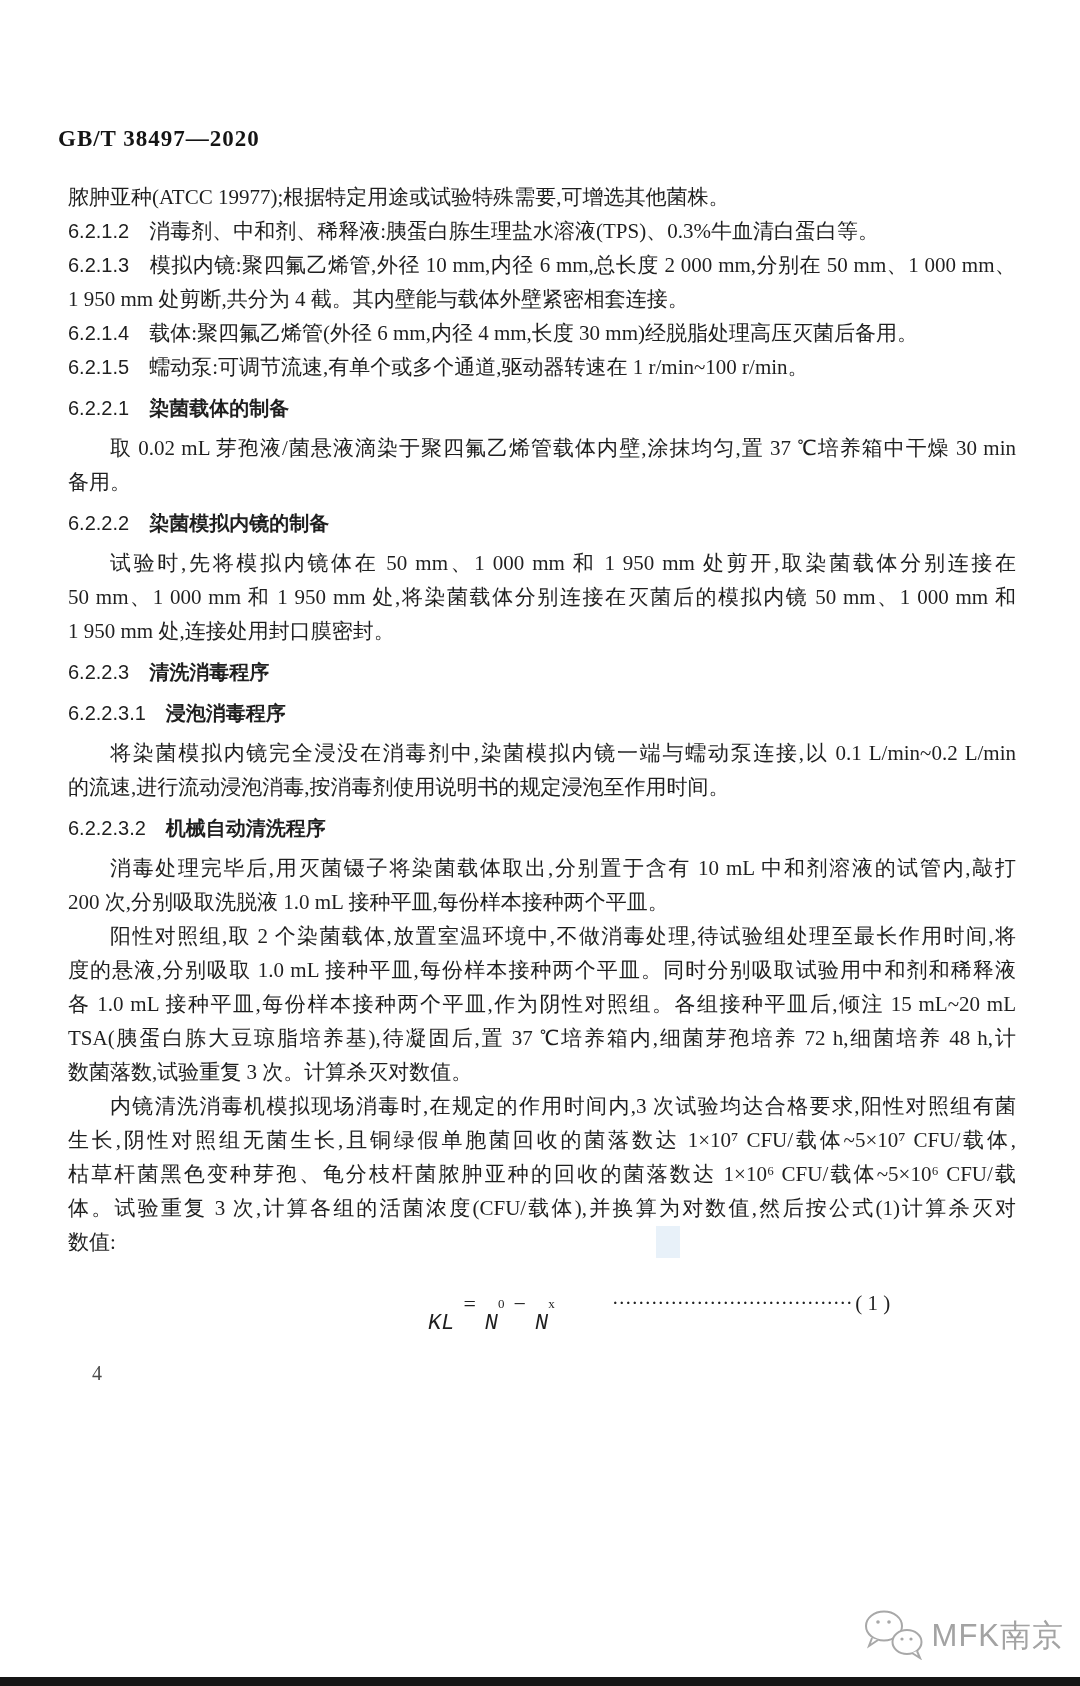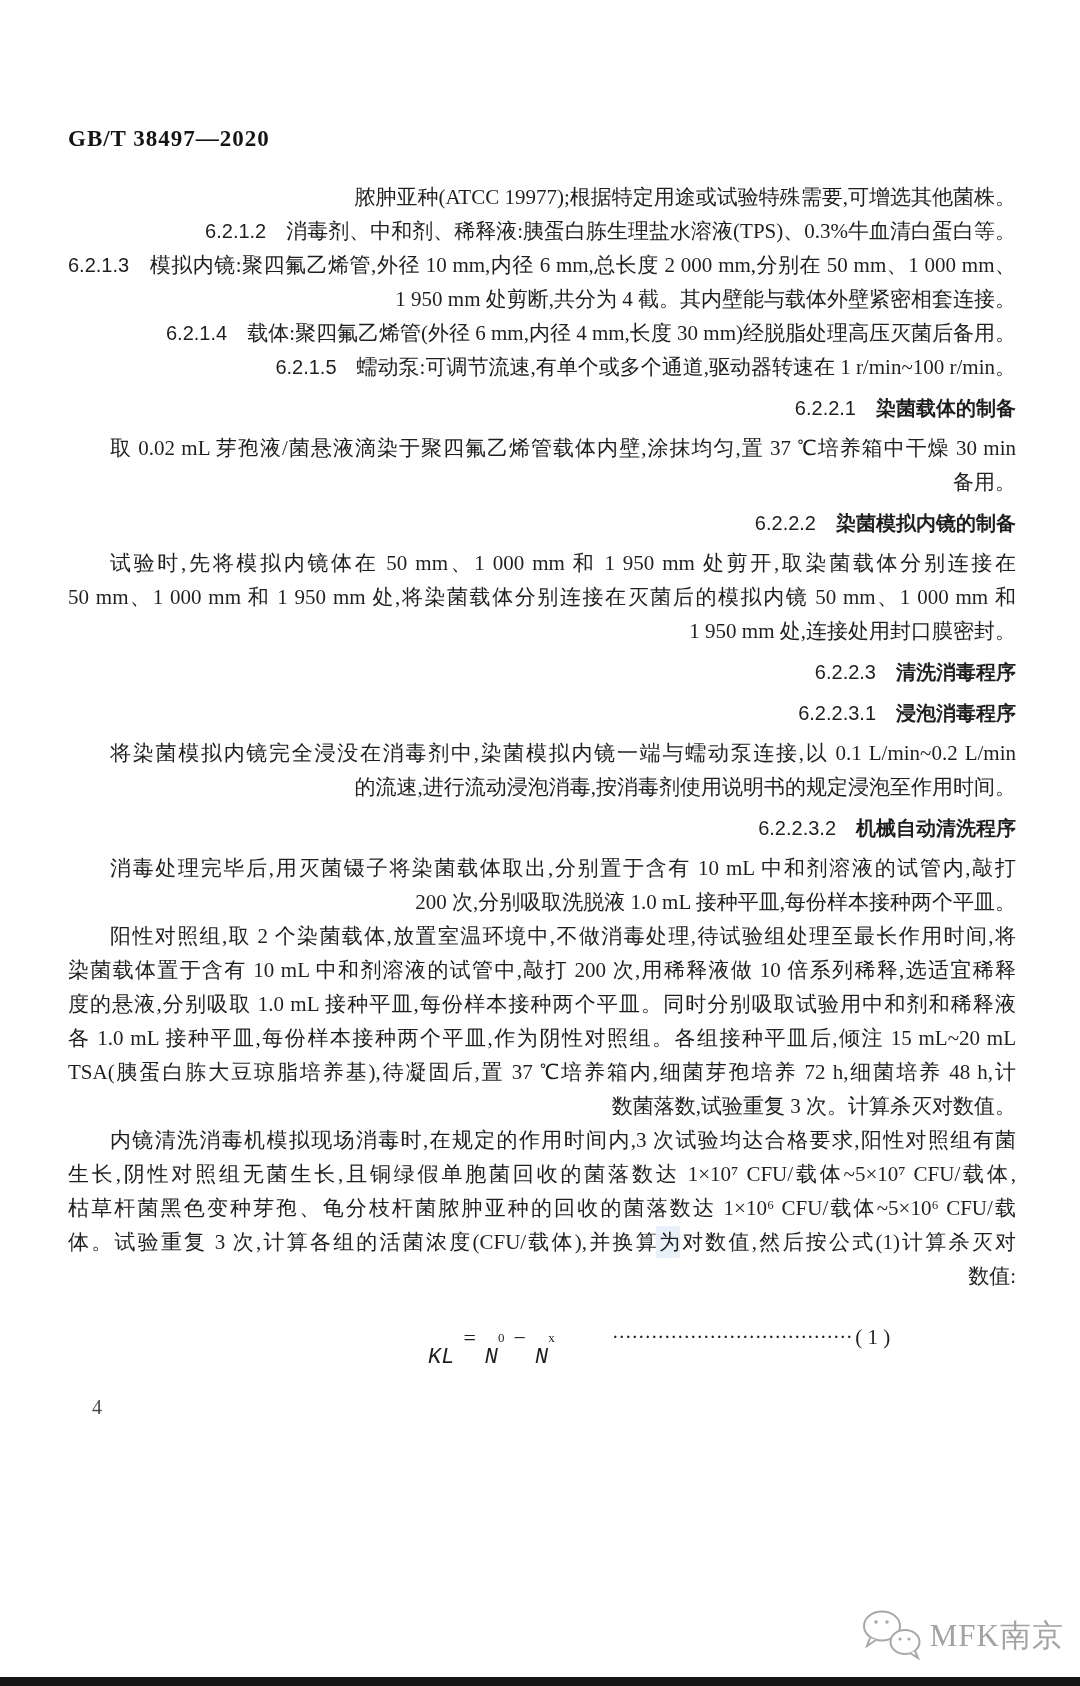--- a/index.html
+++ b/index.html
@@ -1,37 +1,37 @@
 <!DOCTYPE html>
 <html><head>
 <meta charset="utf-8">
 <style>
   html,body{margin:0;padding:0;background:#e9e9e9;}
   .page{position:relative;width:1080px;height:1686px;margin:0 auto;background:#ffffff;overflow:hidden;
         font-family:"Liberation Serif",serif;color:#1f1f1f;}
-  .header{position:absolute;left:68px;top:126px;font-family:"Liberation Serif",serif;
+  .header{position:absolute;left:58px;top:126px;font-family:"Liberation Serif",serif;
           font-weight:700;font-size:23px;letter-spacing:1px;color:#141414;}
   .doc{position:absolute;left:68px;top:180px;width:948px;}
-  .ln{font-size:21px;line-height:34px;text-align:right;text-justify:inter-ideograph;}
+  .ln{font-size:21px;line-height:34px;text-align:left;text-justify:inter-ideograph;}
   .j{text-align:justify;text-align-last:justify;}
   .ind{text-indent:42px;}
   .num{font-family:"Liberation Sans",sans-serif;font-weight:400;margin-right:20px;font-size:20px;}
   .hd{margin:7px 0 6px;}
   .hd .title{font-family:"Liberation Sans",sans-serif;font-weight:700;font-size:20px;}
   .formula{display:flex;align-items:center;margin-top:12px;padding-left:360px;font-size:22px;}
   .f-var{font-style:italic;font-family:Liberation Mono, monospace;margin-top:40px;}
   .f-eq,.f-op{margin:0 9px;}
   .formula sub{font-size:13px;line-height:0;}
   .f-dots{margin-left:58px;font-size:15px;font-weight:700;letter-spacing:1.5px;white-space:nowrap;
           overflow:hidden;max-width:252px;color:#222;}
   .f-label{margin-left:2px;font-size:21px;}
   .pageno{margin-top:26px;margin-left:24px;font-size:20px;color:#4a4a4a;}
   .artifact{position:absolute;left:656px;top:1226px;width:24px;height:32px;background:#d9e8f5;opacity:.6;}
   .wm{position:absolute;right:16px;bottom:22px;display:flex;align-items:center;gap:4px;color:#a3a3a3;}
-  .wm-text{font-family:Liberation Serif, serif;font-size:31px;letter-spacing:1px;
+  .wm-text{font-family:Liberation Sans, sans-serif;font-size:31px;letter-spacing:1px;
            color:#a3a3a3;text-shadow:1px 1px 0 #ffffff;}
   .bottombar{position:absolute;left:0;bottom:0;width:100%;height:9px;background:#161616;}
 </style>
 </head>
 <body>
 
 <div class="page">
 
   <div class="header">GB/T 38497—2020</div>
 
@@ -70,21 +70,20 @@
     <div class="ln j ind"><span>将染菌模拟内镜完全浸没在消毒剂中,染菌模拟内镜一端与蠕动泵连接,以 0.1 L/min~0.2 L/min</span></div>
     <div class="ln"><span>的流速,进行流动浸泡消毒,按消毒剂使用说明书的规定浸泡至作用时间。</span></div>
 
     <div class="ln hd"><span class="num">6.2.2.3.2</span><span class="title">机械自动清洗程序</span></div>
 
 
 
     <div class="ln j ind"><span>消毒处理完毕后,用灭菌镊子将染菌载体取出,分别置于含有 10 mL 中和剂溶液的试管内,敲打</span></div>
     <div class="ln"><span>200 次,分别吸取洗脱液 1.0 mL 接种平皿,每份样本接种两个平皿。</span></div>
     <div class="ln j ind"><span>阳性对照组,取 2 个染菌载体,放置室温环境中,不做消毒处理,待试验组处理至最长作用时间,将</span></div>
-    <div class="ln j"><span>染菌载体置于含有 10 mL 中和剂溶液的试管中,敲打 200 次,用稀释液做 10 倍系列稀释,选适宜稀释</span></div>
     <div class="ln j"><span>度的悬液,分别吸取 1.0 mL 接种平皿,每份样本接种两个平皿。同时分别吸取试验用中和剂和稀释液</span></div>
     <div class="ln j"><span>各 1.0 mL 接种平皿,每份样本接种两个平皿,作为阴性对照组。各组接种平皿后,倾注 15 mL~20 mL</span></div>
     <div class="ln j"><span>TSA(胰蛋白胨大豆琼脂培养基),待凝固后,置 37 ℃培养箱内,细菌芽孢培养 72 h,细菌培养 48 h,计</span></div>
     <div class="ln"><span>数菌落数,试验重复 3 次。计算杀灭对数值。</span></div>
 
 
     <div class="ln j ind"><span>内镜清洗消毒机模拟现场消毒时,在规定的作用时间内,3 次试验均达合格要求,阳性对照组有菌</span></div>
     <div class="ln j"><span>生长,阴性对照组无菌生长,且铜绿假单胞菌回收的菌落数达 1×10⁷ CFU/载体~5×10⁷ CFU/载体,</span></div>
     <div class="ln j"><span>枯草杆菌黑色变种芽孢、龟分枝杆菌脓肿亚种的回收的菌落数达 1×10⁶ CFU/载体~5×10⁶ CFU/载</span></div>
     <div class="ln j"><span>体。试验重复 3 次,计算各组的活菌浓度(CFU/载体),并换算为对数值,然后按公式(1)计算杀灭对</span></div>

